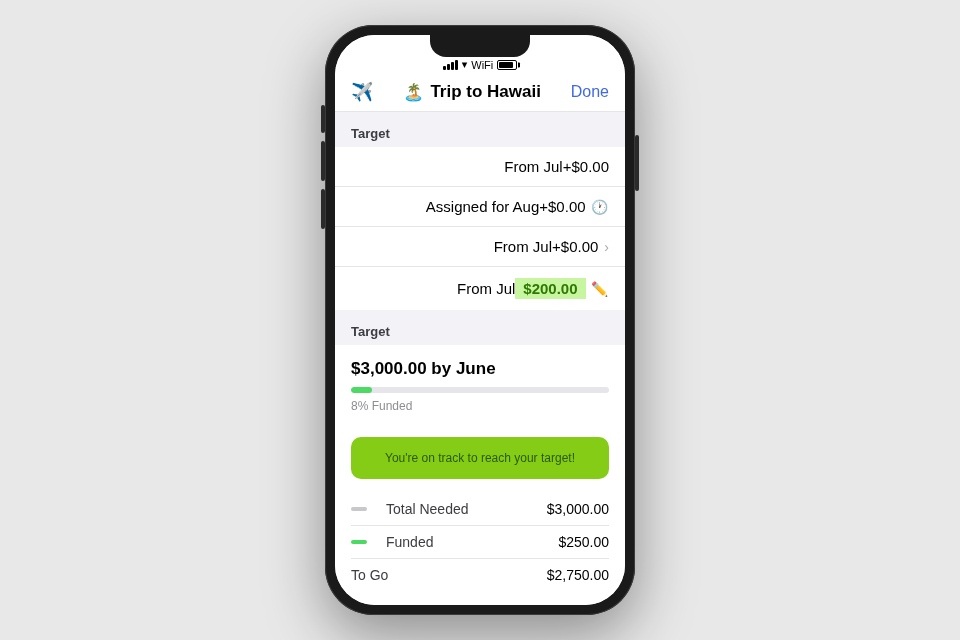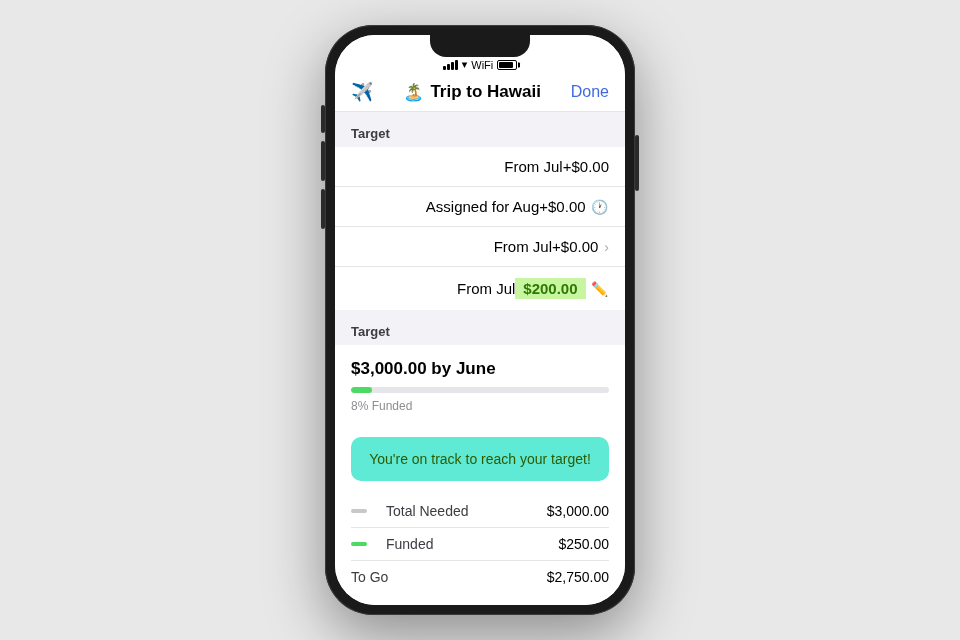--- a/index.html
+++ b/index.html
@@ -210,25 +210,25 @@
       border-radius: 3px;
     }
 
     .funded-label {
       font-size: 12px;
       color: #8e8e93;
       margin-bottom: 24px;
     }
 
     .on-track-box {
-      background: #5eead4;
+      background: #84cc16;
       border-radius: 10px;
       padding: 14px 16px;
       text-align: center;
-      font-size: 14px;
+      font-size: 12px;
       color: #2d5a00;
       margin-bottom: 14px;
     }
 
     .stats-row {
       display: flex;
       align-items: center;
       justify-content: space-between;
       padding: 8px 0;
       border-bottom: 1px solid #e5e5e5;

